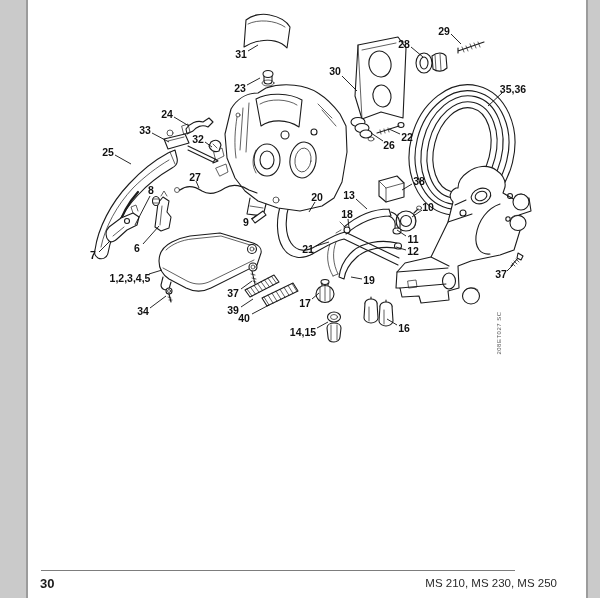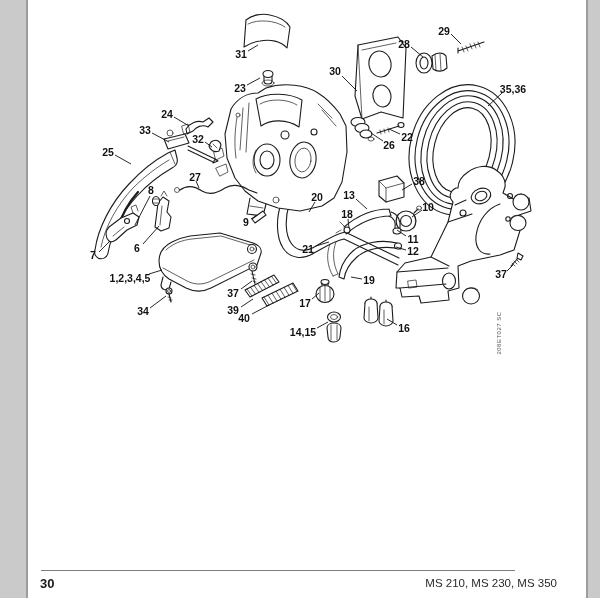--- a/index.html
+++ b/index.html
@@ -341,14 +341,14 @@
         <text x="303" y="332" text-anchor="middle" dominant-baseline="central" class="label-text">14,15</text>
         <line x1="397" y1="325" x2="387" y2="319" class="leader"></line>
         <text x="404" y="328" text-anchor="middle" dominant-baseline="central" class="label-text">16</text>
       </g>
   </svg>
 
   <div class="side-code">208ET027 SC</div>
 
   <div class="footer-rule"></div>
   <div class="page-number">30</div>
-  <div class="model-names">MS 210, MS 230, MS 350</div>
+  <div class="model-names">MS 210, MS 230, MS 250</div>
 </div>
 
 </body></html>

